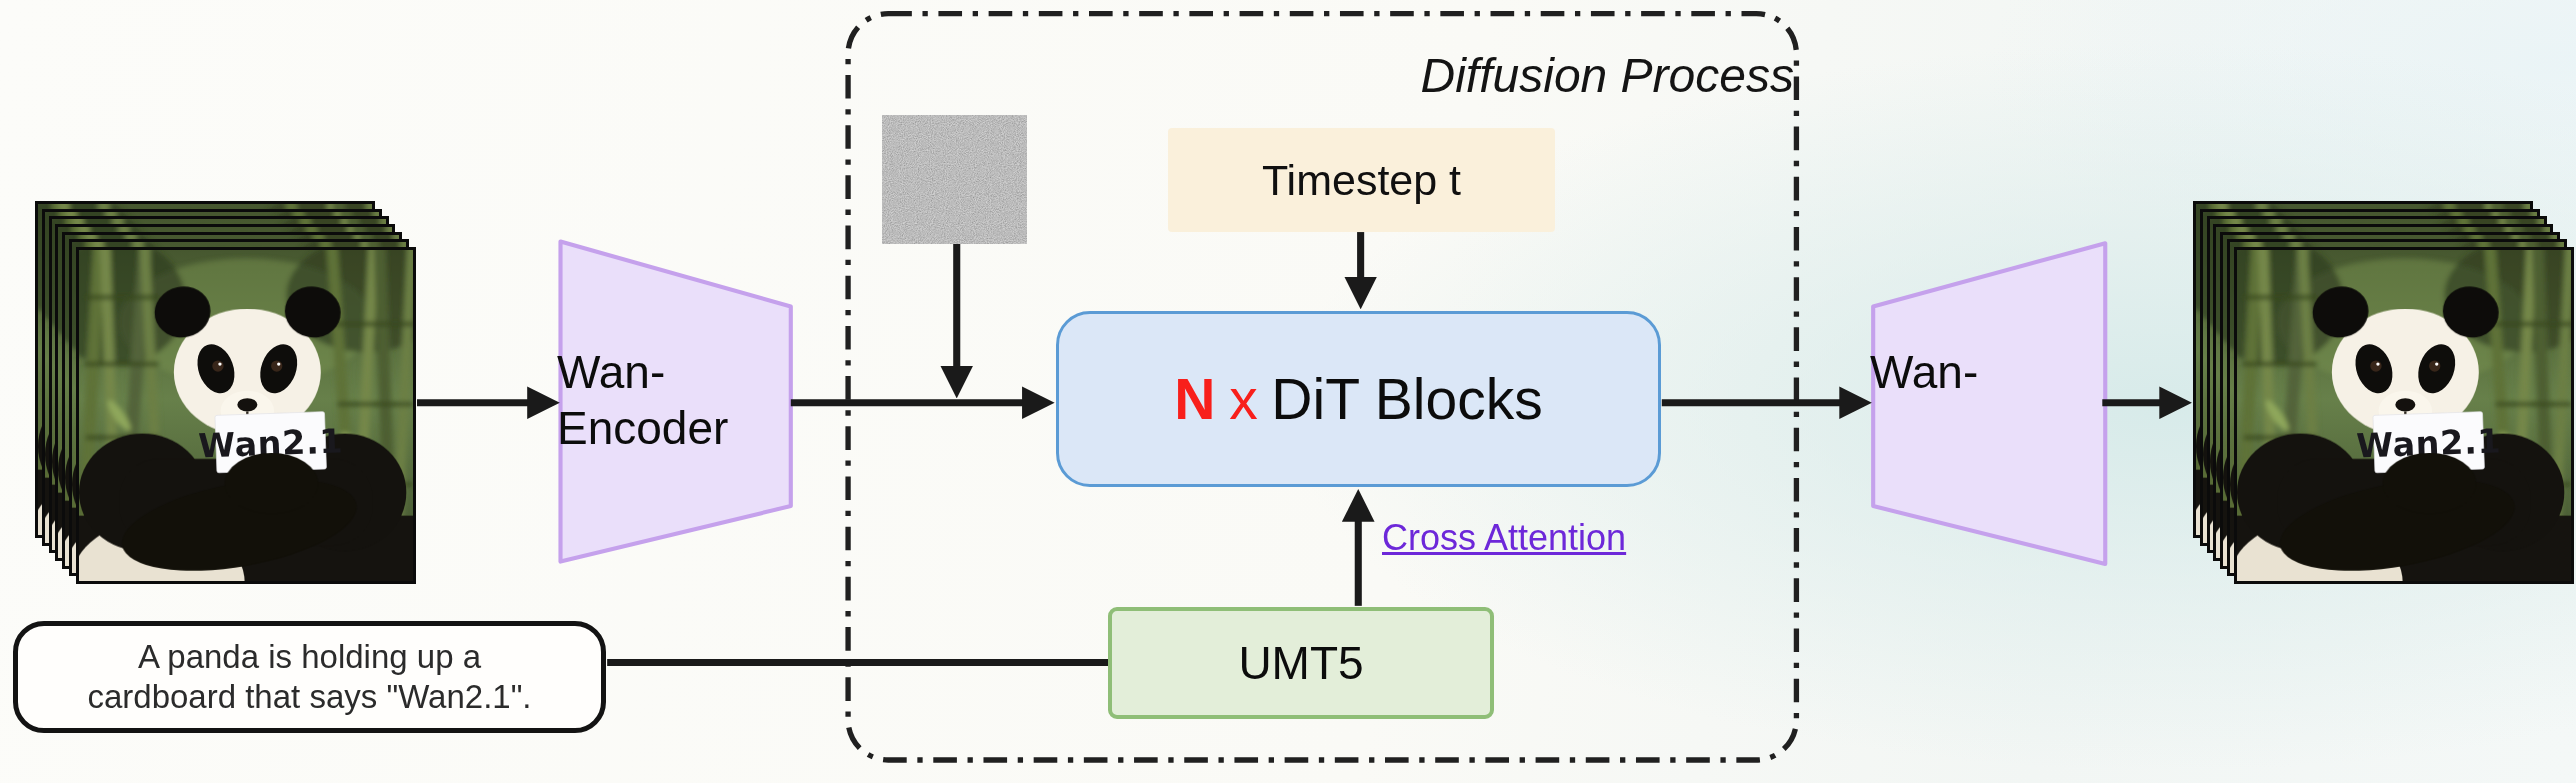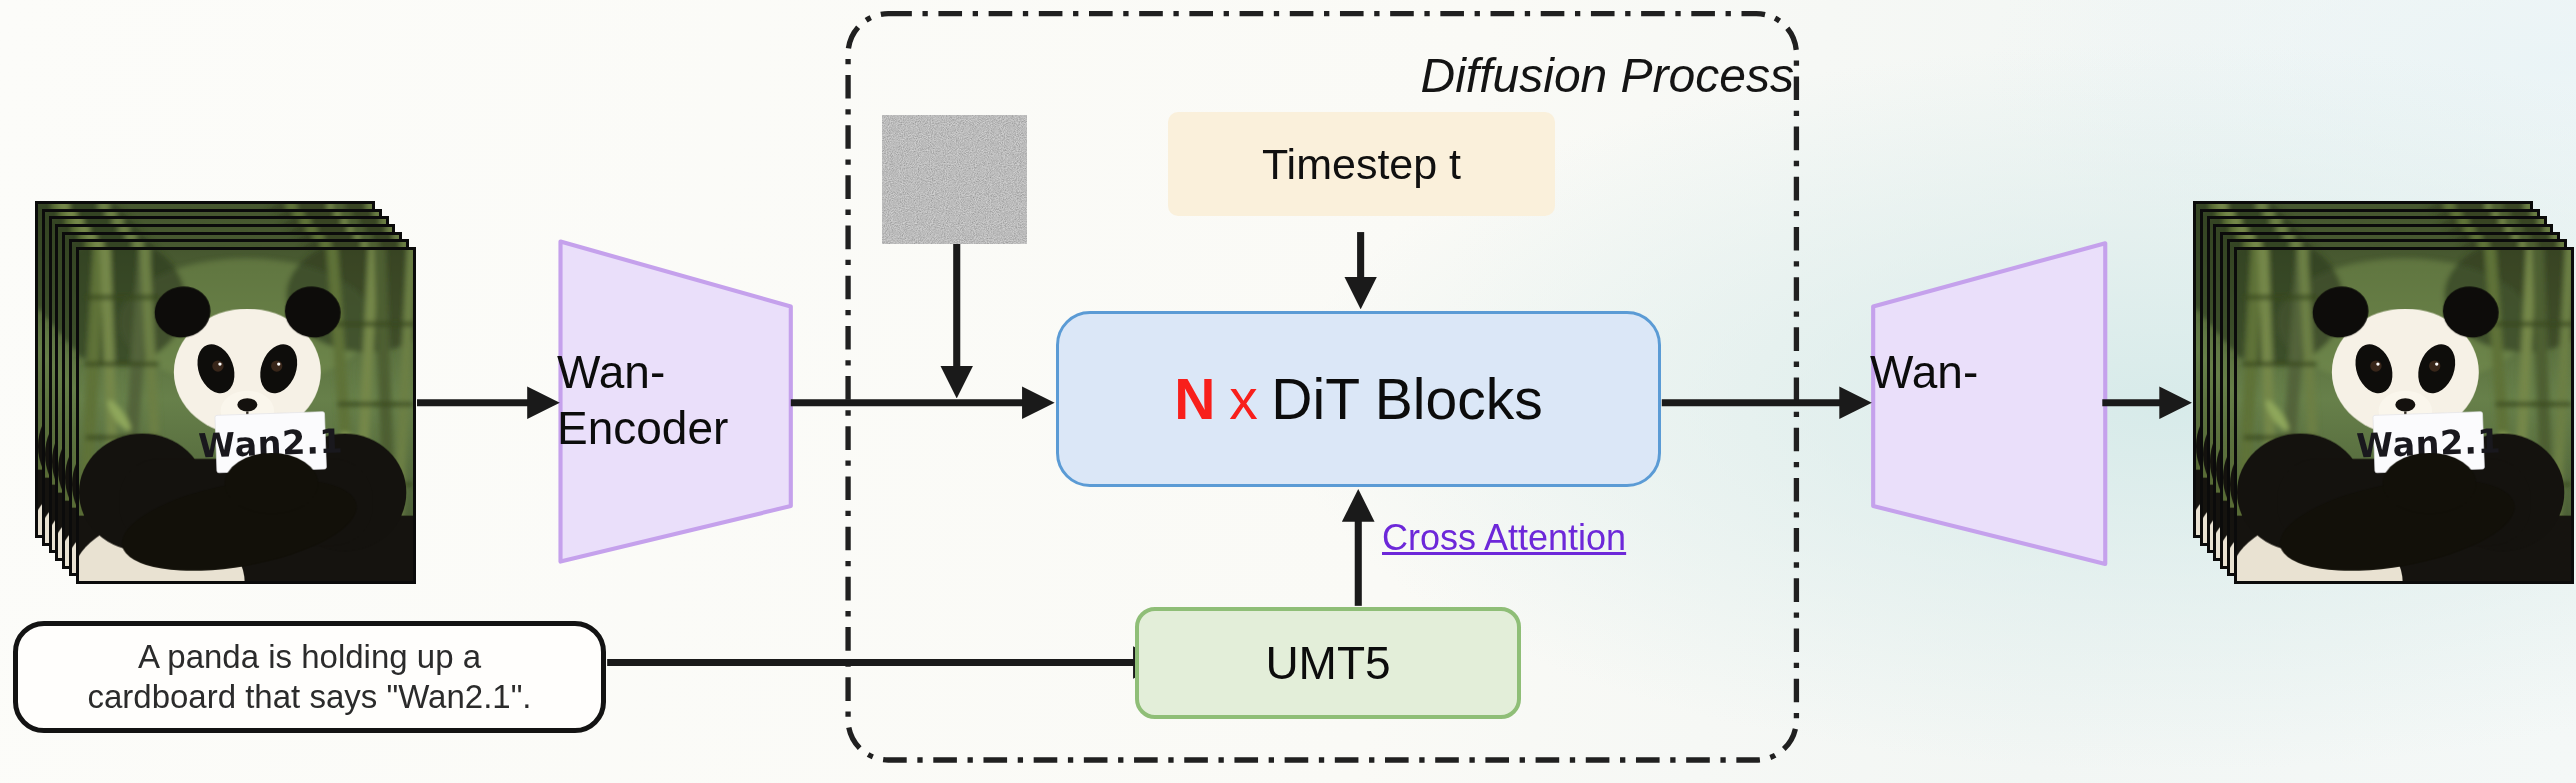--- a/index.html
+++ b/index.html
@@ -12,26 +12,26 @@
       linear-gradient(100deg,#fcfcf9 0%,#fafaf6 55%,#f2f6f4 80%,#f4f8f7 100%);
   }
   #canvas{position:absolute;inset:0;}
   svg.overlay{position:absolute;left:0;top:0;z-index:1;}
 
   
   .abs{position:absolute;box-sizing:border-box;z-index:2;}
   .center{display:flex;align-items:center;justify-content:center;text-align:center;}
 
   
-  .timestep-box{left:1168px;top:112px;width:387px;height:104px;background:#faf0db;border-radius:10px;font-size:43px;color:#101010;}
+  .timestep-box{left:1168px;top:128px;width:387px;height:104px;background:#faf0db;border-radius:4px;font-size:43px;color:#101010;}
   .dit-box{left:1056px;top:311px;width:605px;height:176px;background:#dbe7f7;border:3.5px solid #5b9bd5;border-radius:34px;font-size:57px;color:#0c0c0c;}
   .dit-box .dit-n{color:#f81f1b;font-weight:bold;}
   .dit-box .dit-x{color:#f81f1b;margin:0 0.24em;}
   .dit-box .dit-rest{font-weight:500;}
-  .umt5-box{left:1135px;top:607px;width:386px;height:112px;background:#e3eed9;border:4.1px solid #8fbe77;border-radius:20px;font-size:46px;color:#0c0c0c;}
+  .umt5-box{left:1108px;top:607px;width:386px;height:112px;background:#e3eed9;border:4.1px solid #8fbe77;border-radius:9px;font-size:46px;color:#0c0c0c;}
   .prompt-box{left:13px;top:621px;width:593px;height:112px;background:#fffefc;border:5.3px solid #131313;border-radius:31px;
     font-size:33px;line-height:40px;color:#2b2b2b;flex-direction:column;}
 
   
   .diffusion-title{left:1270px;top:28px;width:524px;text-align:right;font-size:48px;font-style:italic;color:#141414;white-space:nowrap;margin-top:20px;}
   .cross-attn-label{left:1382px;top:517px;font-size:36px;color:#6d28d9;white-space:nowrap;text-decoration:underline;}
   .trap-label{width:236px;text-align:left;font-size:46px;line-height:56px;color:#0c0c0c;}
   .enc-label{left:557px;top:344px;}
   .dec-label{left:1870px;top:344px;}
 

